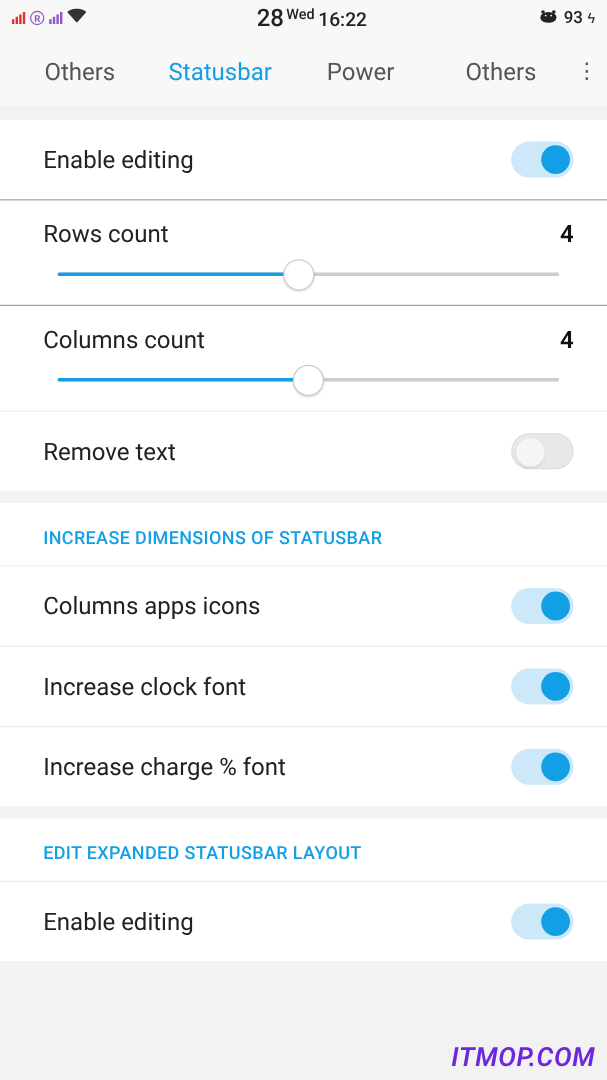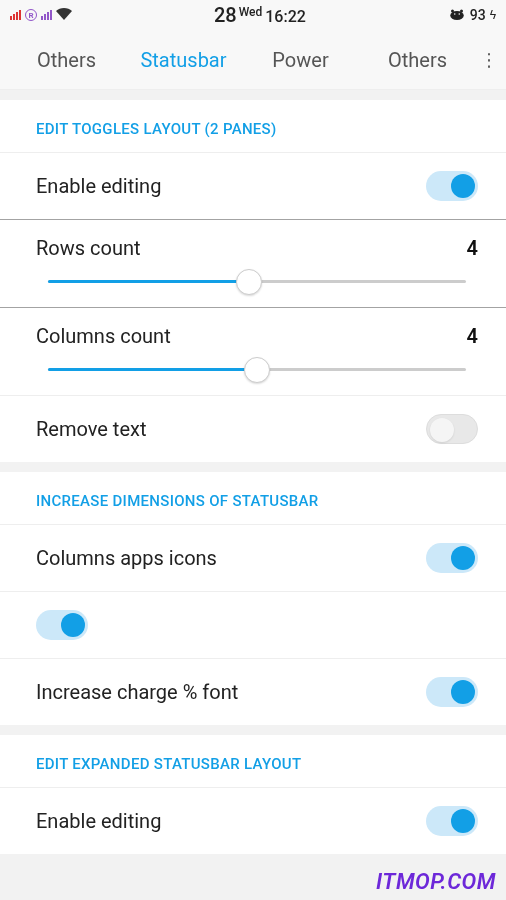--- a/index.html
+++ b/index.html
@@ -162,21 +162,20 @@
   <div class="tab">Others</div>
   <div class="tab active">Statusbar</div>
   <div class="tab">Power</div>
   <div class="tab">Others</div>
   <div class="ov-icon">⋮</div>
 </div>
 
 <div class="section-gap"></div>
 
 <div class="content">
-  <div class="section-header">EDIT TOGGLES LAYOUT (2 PANES)</div>
 
   <div class="row">
     <div class="row-label">Enable editing</div>
     <div class="toggle on">
         <div class="knob"></div>
       </div>
   </div>
 
   <div class="slider-row">
     <div class="slider-head">
@@ -214,20 +213,21 @@
   <div class="section-header">INCREASE DIMENSIONS OF STATUSBAR</div>
 
   <div class="row">
     <div class="row-label">Columns apps icons</div>
     <div class="toggle on">
         <div class="knob"></div>
       </div>
   </div>
 
   <div class="row">
+    <div class="row-label">Increase clock font</div>
     <div class="toggle on">
         <div class="knob"></div>
       </div>
   </div>
 
   <div class="row">
     <div class="row-label">Increase charge % font</div>
     <div class="toggle on">
         <div class="knob"></div>
       </div>

